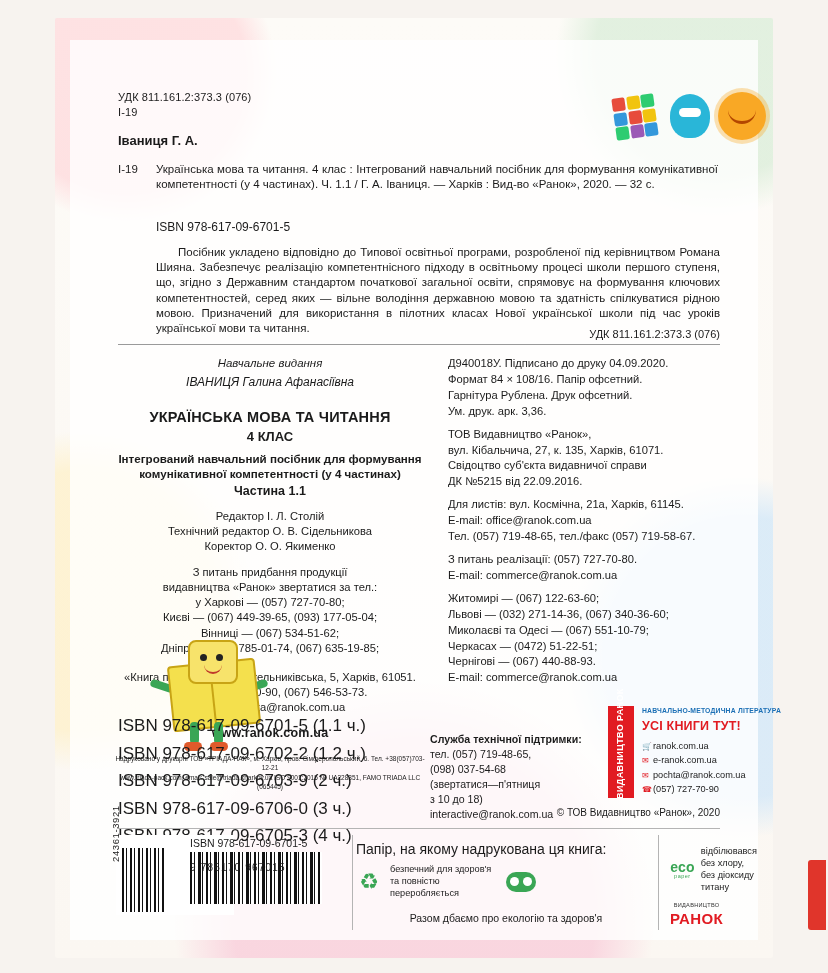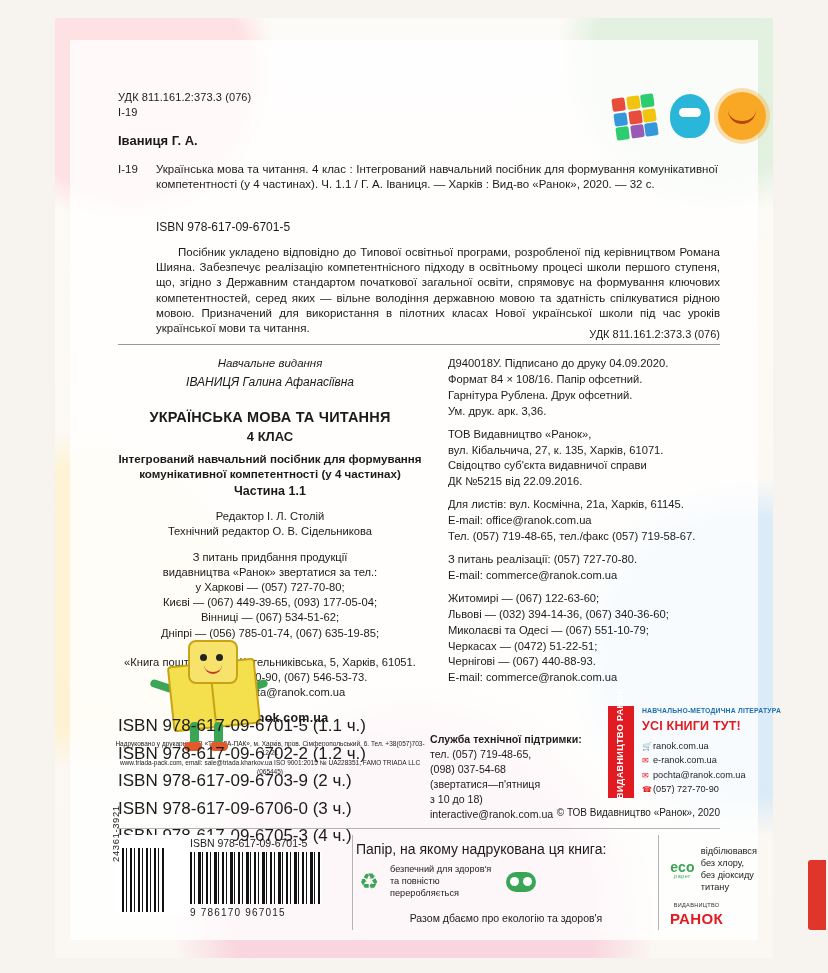--- a/index.html
+++ b/index.html
@@ -290,21 +290,21 @@
     width: 132px;
     height: 52px;
     background:
       repeating-linear-gradient(to right,
         #111 0 2px, #fff 2px 4px, #111 4px 5px, #fff 5px 8px,
         #111 8px 11px, #fff 11px 12px, #111 12px 13px, #fff 13px 16px);
   }
   .bars-digits {
     position: absolute;
     left: 120px;
-    top: 866px;
+    top: 821px;
     width: 136px;
     font-size: 10px;
     letter-spacing: 1.2px;
   }
   .vbars {
     position: absolute;
     left: 52px;
     top: 808px;
     width: 44px;
     height: 64px;
@@ -607,20 +607,21 @@
       <div class="lbl">Навчальне видання</div>
       <div class="nameline">ІВАНИЦЯ Галина Афанасіївна</div>
       <div class="title-big">УКРАЇНСЬКА МОВА ТА ЧИТАННЯ</div>
       <div class="title-sub">4 КЛАС</div>
       <div class="title-desc">Інтегрований навчальний посібник для формування комунікативної компетентності (у 4 частинах)</div>
       <div class="part">Частина 1.1</div>
 
       <div class="staff">
         <div>Редактор І. Л. Столій</div>
         <div>Технічний редактор О. В. Сідельникова</div>
+        <div>Коректор О. О. Якименко</div>
       </div>
 
       <div class="contact">
         <div>З питань придбання продукції</div>
         <div>видавництва «Ранок» звертатися за тел.:</div>
         <div>у Харкові — (057) 727-70-80;</div>
         <div>Києві — (067) 449-39-65, (093) 177-05-04;</div>
         <div>Вінниці — (067) 534-51-62;</div>
         <div>Дніпрі — (056) 785-01-74, (067) 635-19-85;</div>
       </div>
@@ -673,21 +674,21 @@
         <div>Для листів: вул. Космічна, 21а, Харків, 61145.</div>
         <div>E-mail: office@ranok.com.ua</div>
         <div>Тел. (057) 719-48-65, тел./факс (057) 719-58-67.</div>
       </div>
       <div class="grp">
         <div>З питань реалізації: (057) 727-70-80.</div>
         <div>E-mail: commerce@ranok.com.ua</div>
       </div>
       <div class="grp">
         <div>Житомирі — (067) 122-63-60;</div>
-        <div>Львові — (032) 394-14-36, (067) 340-36-60;</div>
+        <div>Львові — (032) 271-14-36, (067) 340-36-60;</div>
         <div>Миколаєві та Одесі — (067) 551-10-79;</div>
         <div>Черкасах — (0472) 51-22-51;</div>
         <div>Чернігові — (067) 440-88-93.</div>
         <div>E-mail: commerce@ranok.com.ua</div>
       </div>
     </div>
 
     <div class="isbn-list">
       <div>ISBN 978-617-09-6701-5 (1.1 ч.)</div>
       <div>ISBN 978-617-09-6702-2 (1.2 ч.)</div>

